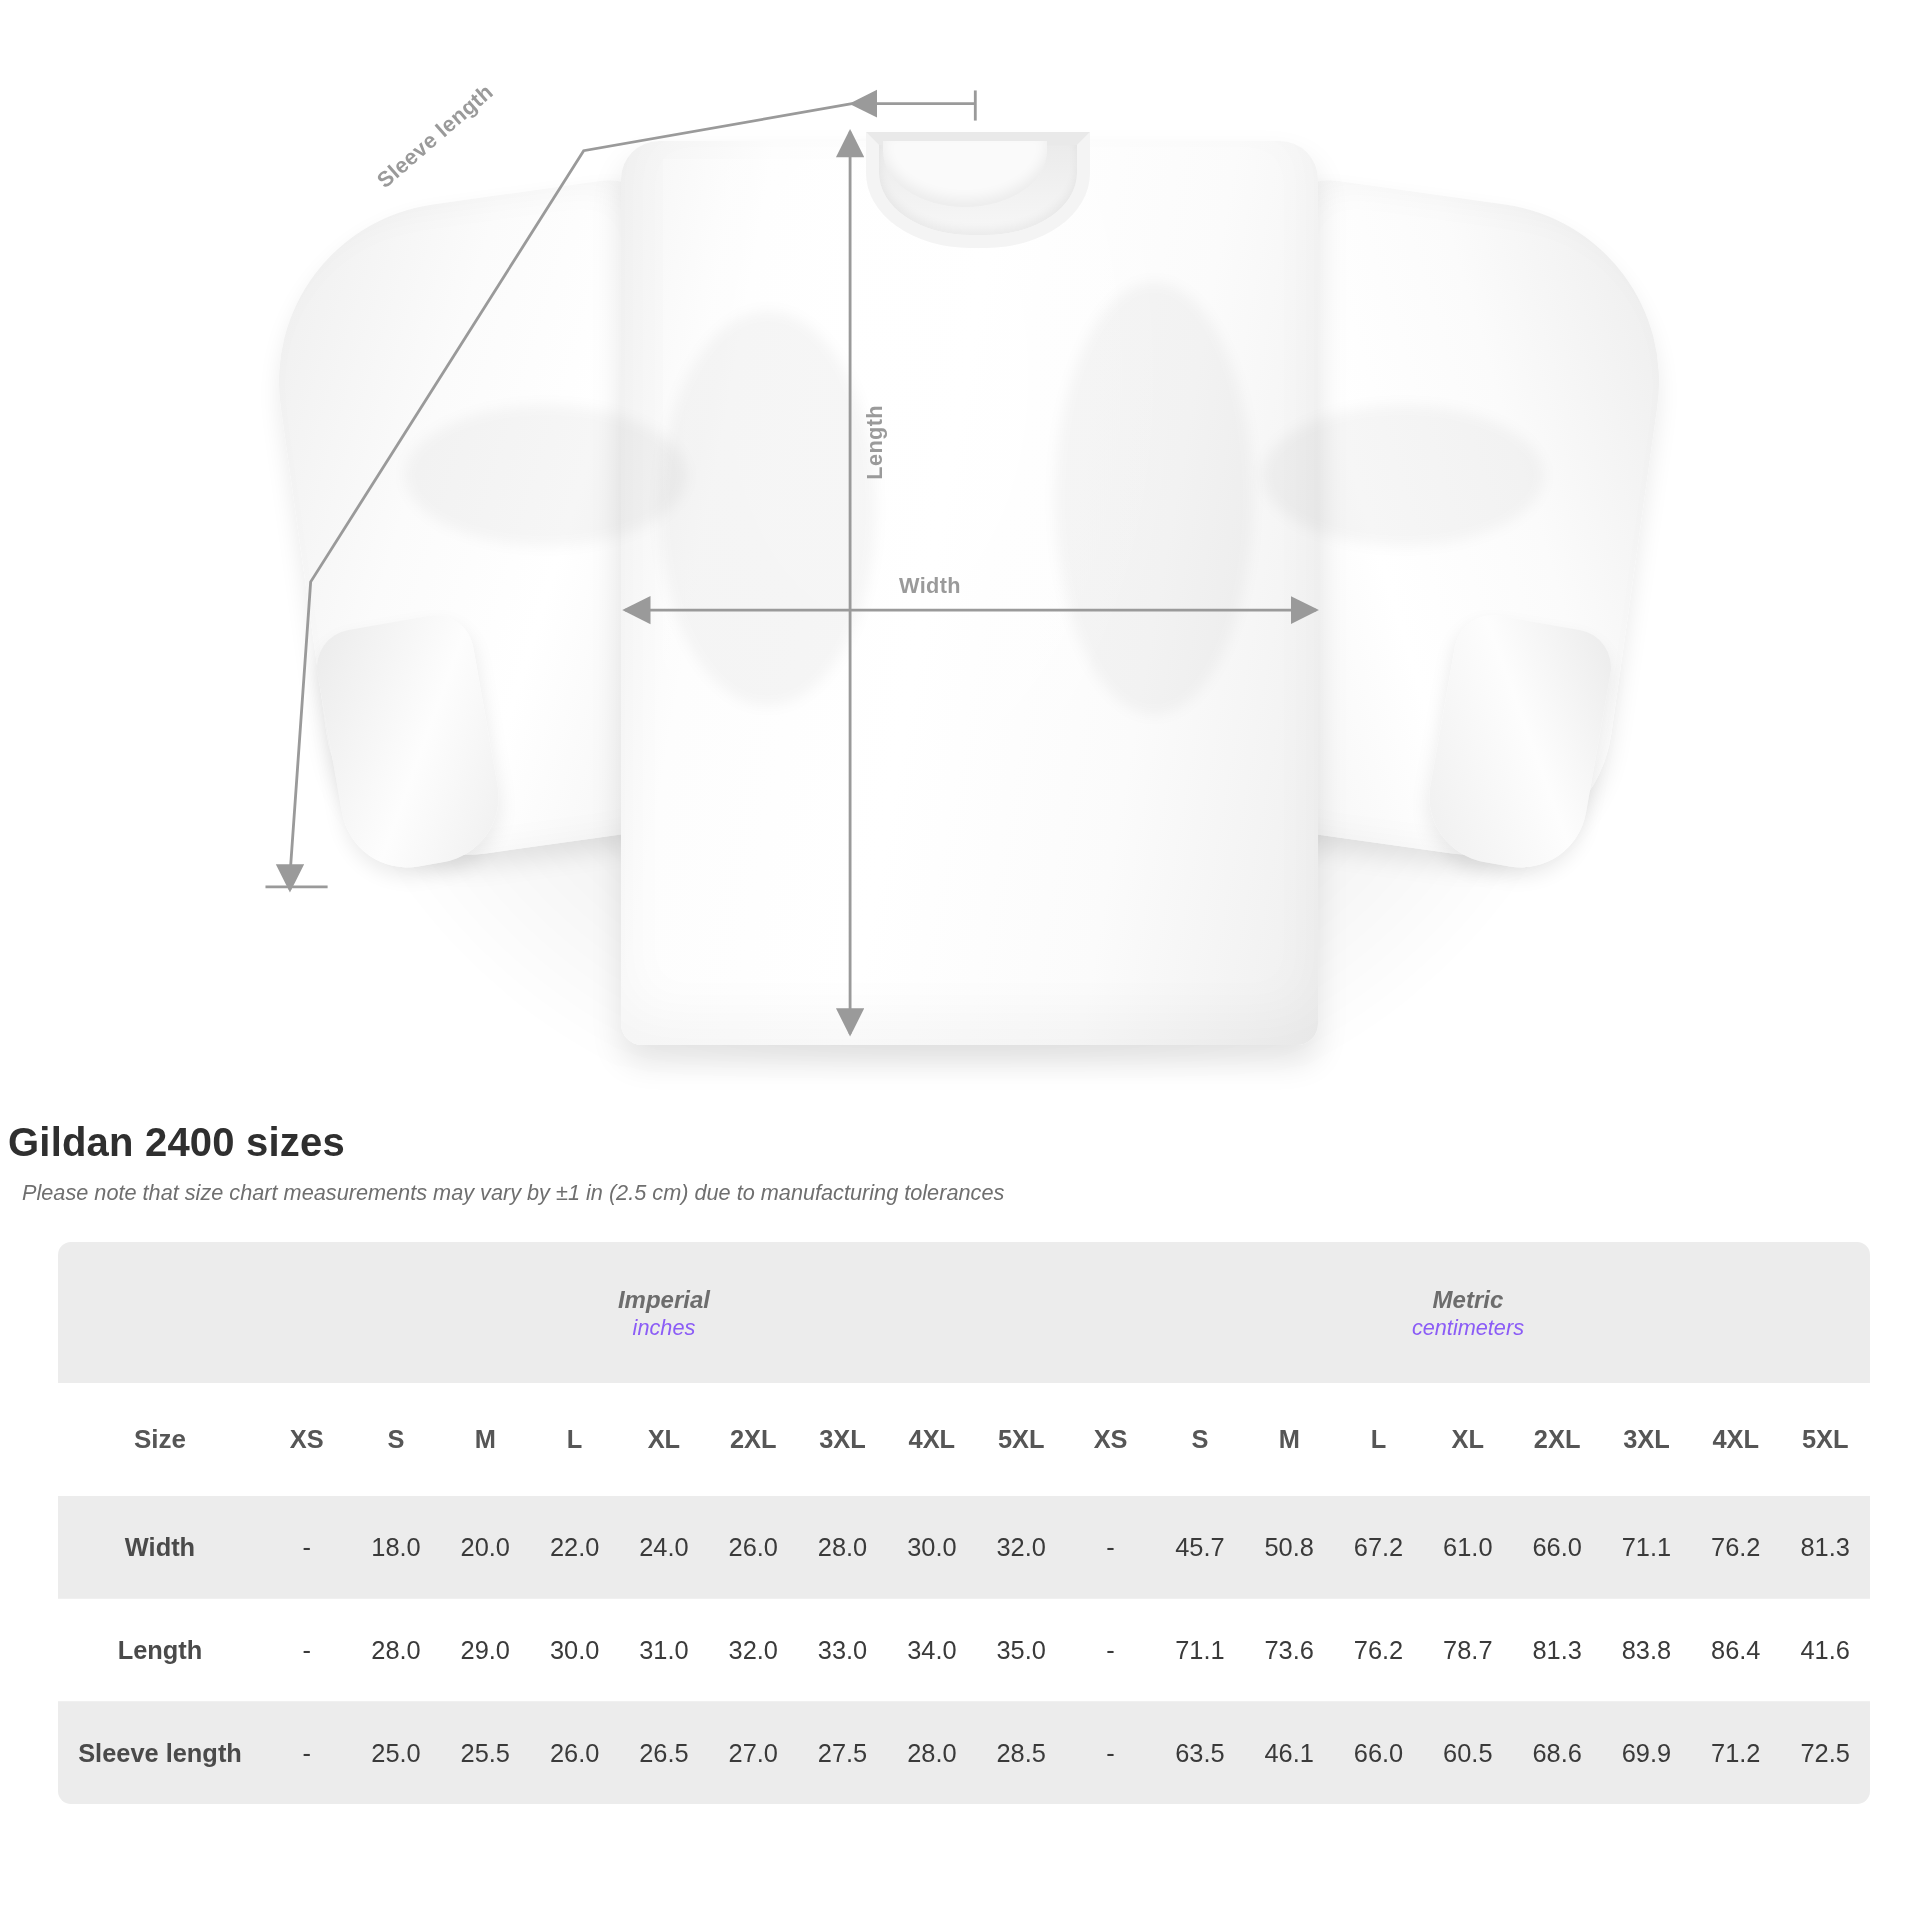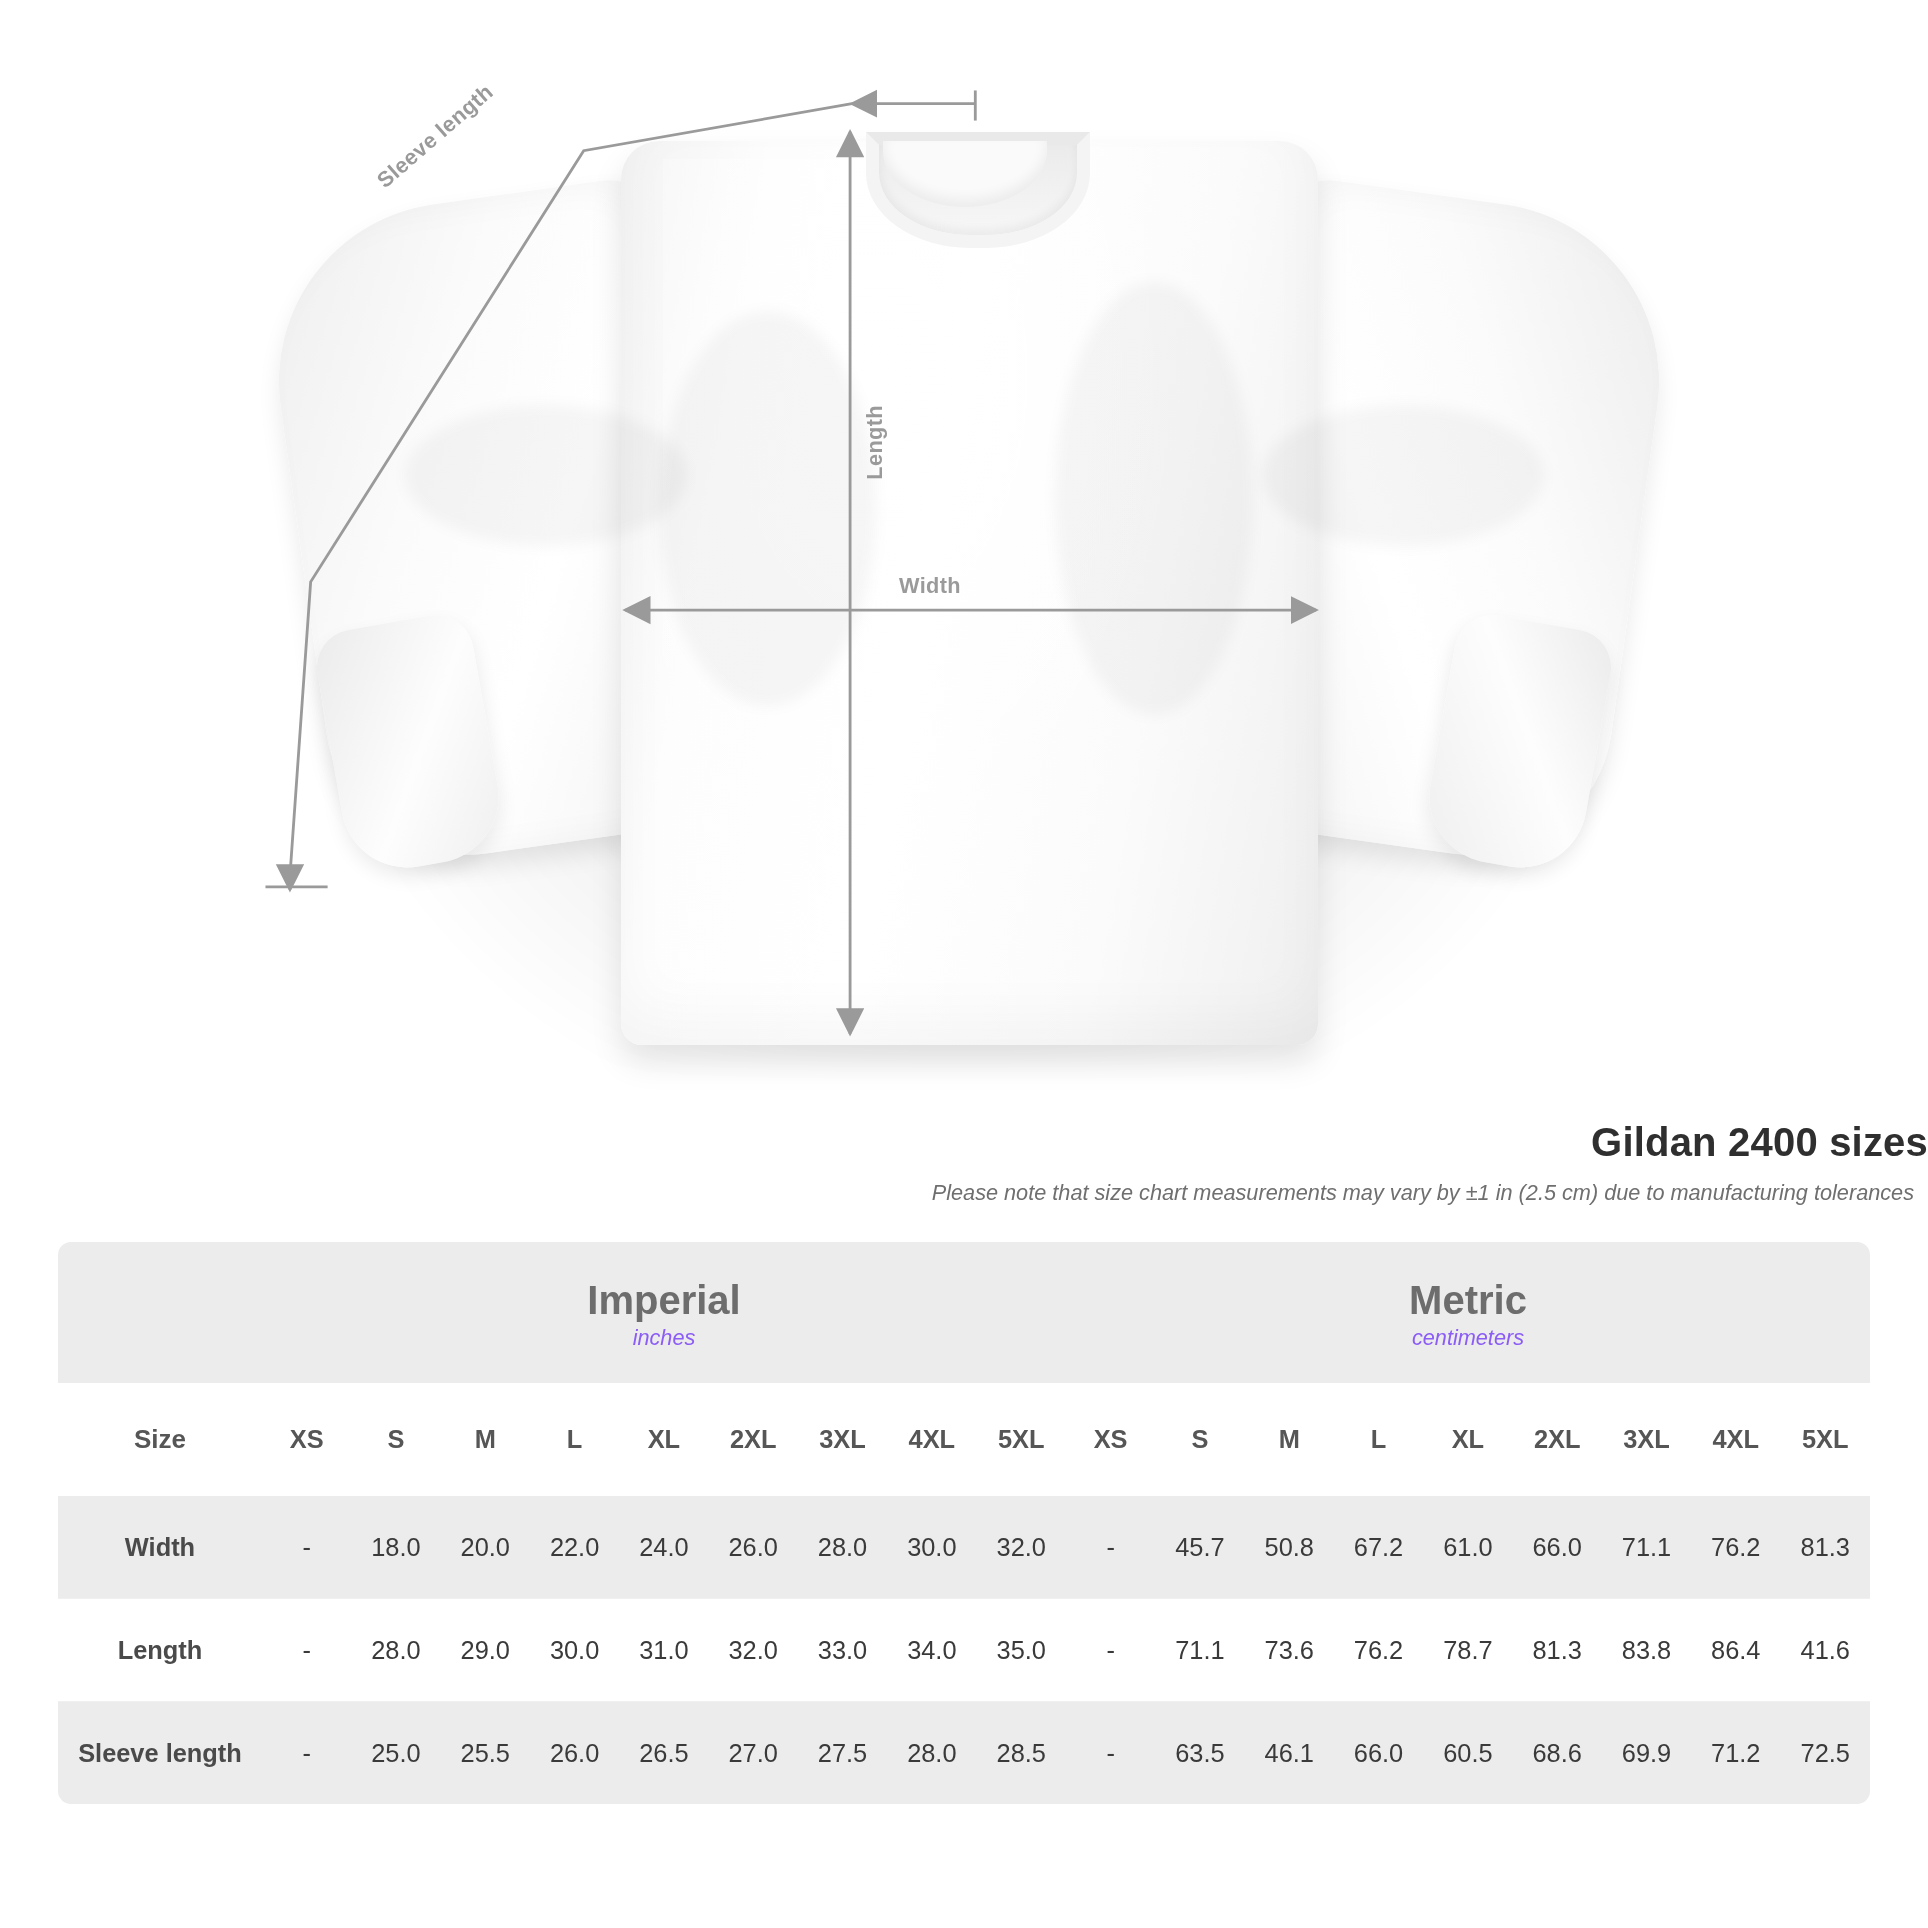--- a/index.html
+++ b/index.html
@@ -171,22 +171,23 @@
   }
   .label-sleeve {
     left: 372px;
     top: 174px;
     transform: rotate(-41deg);
     transform-origin: left top;
   }
 
   
   .title-block {
-    text-align: right;
+    text-align: left;
     margin-top: 9.4px;
+    padding-left: 8px;
   }
   .chart-title {
     font-size: 40px;
     font-weight: bold;
     color: #2f2f2f;
     margin: 0 0 15px 0;
     letter-spacing: 0.2px;
   }
   .chart-note {
     font-size: 21.7px;
@@ -212,21 +213,22 @@
     text-align: center;
     border: 0;
     padding: 0;
   }
   .unit-head {
     background: #ececec;
     height: 141px;
     vertical-align: middle;
   }
   .unit-head .unit-name {
-    font-size: 40px;
+    font-size: 24px;
+    font-style: italic;
     font-weight: bold;
     color: #6d6d6d;
     line-height: 1.25;
   }
   .unit-head .unit-sub {
     font-size: 21.7px;
     font-style: italic;
     color: #8b5cf6;
   }
   .unit-head.blank {

